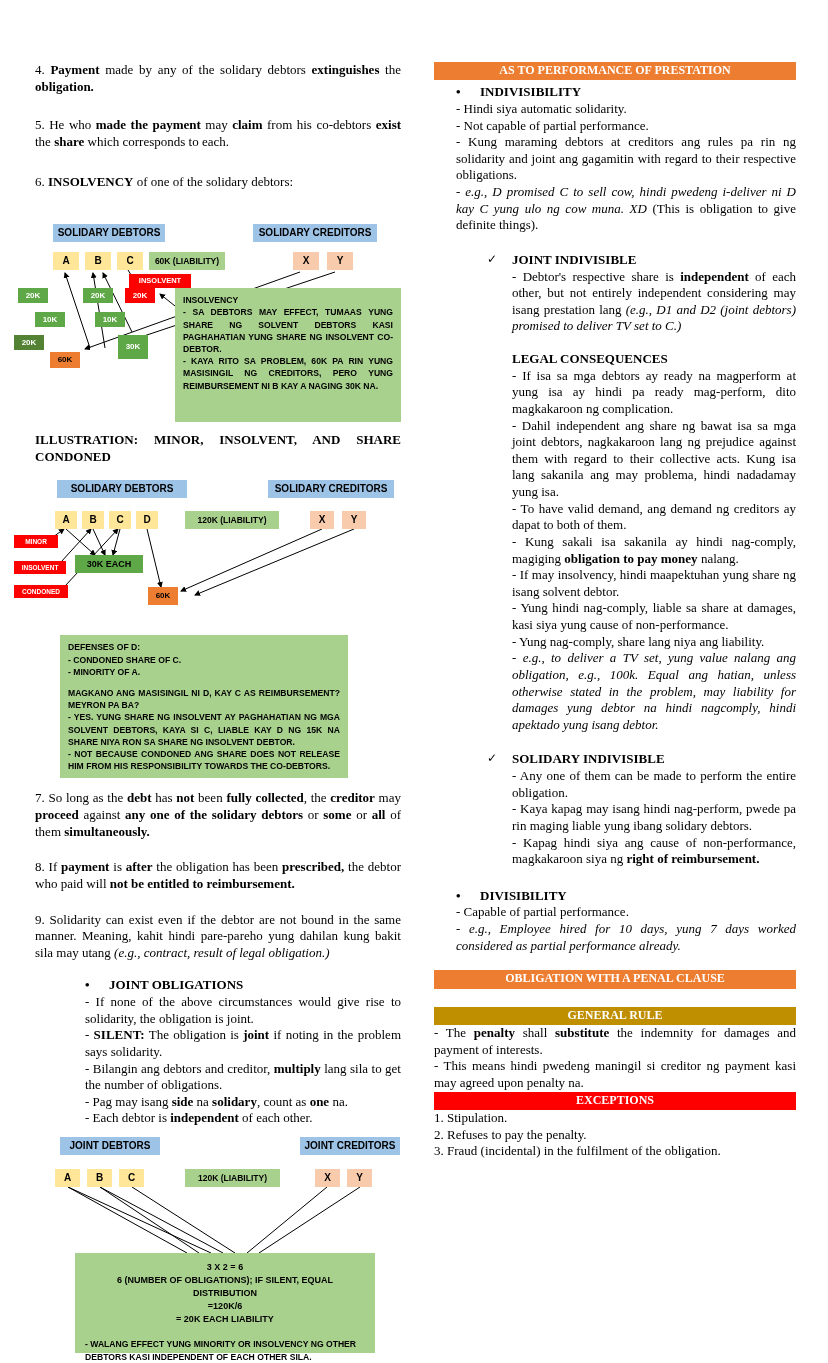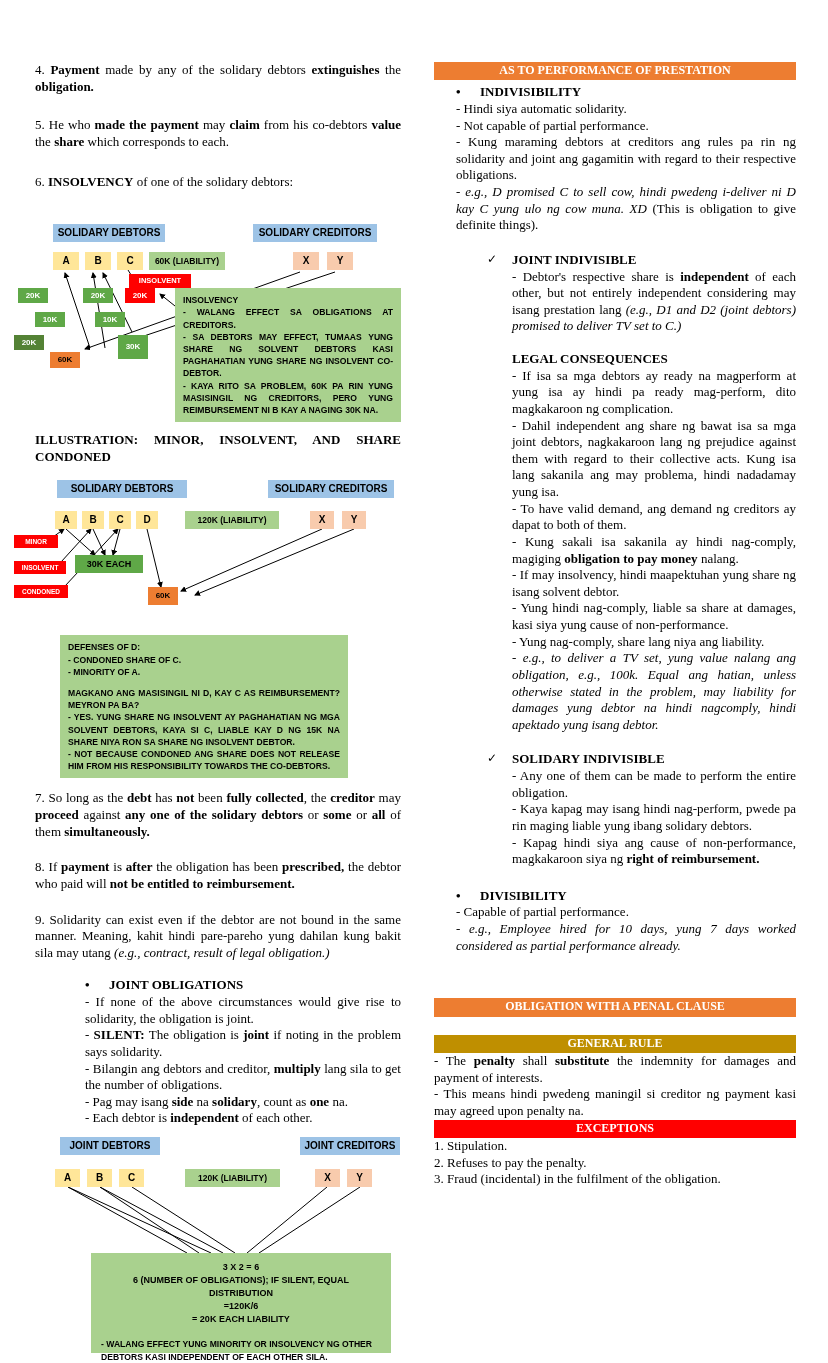--- a/index.html
+++ b/index.html
@@ -52,21 +52,21 @@
   .redhdr  { background:var(--c-red,#FF0000); }
 </style>
 </head>
 <body>
 
 <div class="page">
 
   <div class="col-left">
 
     <div class="para"><span>4. </span><span class="b">Payment</span><span> made by any of the solidary debtors </span><span class="b">extinguishes</span><span> the </span><span class="b">obligation.</span></div>
-    <div class="para" style="margin-top:22px"><span>5. He who </span><span class="b">made the payment</span><span> may </span><span class="b">claim</span><span> from his co-debtors </span><span class="b">value</span><span> the </span><span class="b">share</span><span> which corresponds to each.</span></div>
+    <div class="para" style="margin-top:22px"><span>5. He who </span><span class="b">made the payment</span><span> may </span><span class="b">claim</span><span> from his co-debtors </span><span class="b">exist</span><span> the </span><span class="b">share</span><span> which corresponds to each.</span></div>
     <div class="para" style="margin-top:23px"><span>6. </span><span class="b">INSOLVENCY</span><span> of one of the solidary debtors:</span></div>
 
     <div class="diagram" style="margin-top:32px;height:200px">
       <svg width="426" height="200" viewBox="-30 0 426 200">
         <defs>
           <marker id="ah1" markerWidth="8" markerHeight="8" refX="5" refY="3" orient="auto">
             <path d="M0,0 L6,3 L0,6 z" fill="#000"></path>
           </marker>
         </defs>
         <g stroke="#000" stroke-width="1" fill="none">
@@ -91,21 +91,20 @@
       <div class="dbox amt green2" style="left:-17px;top:66px;width:30px;height:15px">20K</div>
       <div class="dbox amt green2" style="left:48px;top:66px;width:30px;height:15px">20K</div>
       <div class="dbox amt redbg" style="left:90px;top:66px;width:30px;height:15px">20K</div>
       <div class="dbox amt green2" style="left:0px;top:90px;width:30px;height:15px">10K</div>
       <div class="dbox amt green2" style="left:60px;top:90px;width:30px;height:15px">10K</div>
       <div class="dbox amt green3" style="left:-21px;top:113px;width:30px;height:15px">20K</div>
       <div class="dbox amt green2" style="left:83px;top:113px;width:30px;height:24px">30K</div>
       <div class="dbox orangebg" style="left:15px;top:130px;width:30px;height:16px;font-size:8px">60K</div>
       <div class="note" style="position:absolute;left:140px;top:66px;width:226px;height:134px">
         <div class="line">INSOLVENCY</div>
-        <div class="line">- WALANG EFFECT SA OBLIGATIONS AT CREDITORS.</div>
         <div class="line">- SA DEBTORS MAY EFFECT, TUMAAS YUNG SHARE NG SOLVENT DEBTORS KASI PAGHAHATIAN YUNG SHARE NG INSOLVENT CO-DEBTOR.</div>
         <div class="line">- KAYA RITO SA PROBLEM, 60K PA RIN YUNG MASISINGIL NG CREDITORS, PERO YUNG REIMBURSEMENT NI B KAY A NAGING 30K NA.</div>
       </div>
     </div>
 
     <div class="para b" style="margin-top:10px">ILLUSTRATION: MINOR, INSOLVENT, AND SHARE CONDONED</div>
 
     <div class="diagram" style="margin-top:12px;height:142px">
       <svg width="426" height="142" viewBox="-30 0 426 142">
         <defs>
@@ -177,21 +176,21 @@
         </g>
       </svg>
       <div class="dbox blue" style="left:25px;top:2px;width:100px;height:18px">JOINT DEBTORS</div>
       <div class="dbox blue" style="left:265px;top:2px;width:100px;height:18px">JOINT CREDITORS</div>
       <div class="dbox gold" style="left:20px;top:34px;width:25px;height:18px">A</div>
       <div class="dbox gold" style="left:52px;top:34px;width:25px;height:18px">B</div>
       <div class="dbox gold" style="left:84px;top:34px;width:25px;height:18px">C</div>
       <div class="dbox greenbg" style="left:150px;top:34px;width:95px;height:18px;font-size:8.5px">120K (LIABILITY)</div>
       <div class="dbox peach" style="left:280px;top:34px;width:25px;height:18px">X</div>
       <div class="dbox peach" style="left:312px;top:34px;width:25px;height:18px">Y</div>
-      <div class="calcbox" style="position:absolute;left:56px;top:118px;width:300px;height:100px">
+      <div class="calcbox" style="position:absolute;left:40px;top:118px;width:300px;height:100px">
         <div class="c">3 X 2 = 6</div>
         <div class="c">6 (NUMBER OF OBLIGATIONS); IF SILENT, EQUAL DISTRIBUTION</div>
         <div class="c">=120K/6</div>
         <div class="c">= 20K EACH LIABILITY</div>
         <div class="l">- WALANG EFFECT YUNG MINORITY OR INSOLVENCY NG OTHER DEBTORS KASI INDEPENDENT OF EACH OTHER SILA.</div>
       </div>
     </div>
 
   </div>
 
@@ -236,21 +235,21 @@
         <div class="line"><span>- Kapag hindi siya ang cause of non-performance, magkakaroon siya ng </span><span class="b">right of reimbursement.</span></div>
       </div>
     </div>
 
     <div style="margin-top:20px;margin-left:22px">
       <div class="sec-title"><span class="bullet">•</span><span class="b">DIVISIBILITY</span></div>
       <div class="line">- Capable of partial performance.</div>
       <div class="line"><span>- </span><span class="i">e.g., Employee hired for 10 days, yung 7 days worked considered as partial performance already.</span></div>
     </div>
 
-    <div class="sec-header" style="margin-top:44px">OBLIGATION WITH A PENAL CLAUSE</div>
+    <div class="sec-header" style="margin-top:16px">OBLIGATION WITH A PENAL CLAUSE</div>
 
     <div class="sec-header goldhdr" style="margin-top:18px">GENERAL RULE</div>
     <div class="line"><span>- The </span><span class="b">penalty</span><span> shall </span><span class="b">substitute</span><span> the indemnity for damages and payment of interests.</span></div>
     <div class="line">- This means hindi pwedeng maningil si creditor ng payment kasi may agreed upon penalty na.</div>
 
     <div class="sec-header redhdr">EXCEPTIONS</div>
     <div class="line">1. Stipulation.</div>
     <div class="line">2. Refuses to pay the penalty.</div>
     <div class="line">3. Fraud (incidental) in the fulfilment of the obligation.</div>
 

